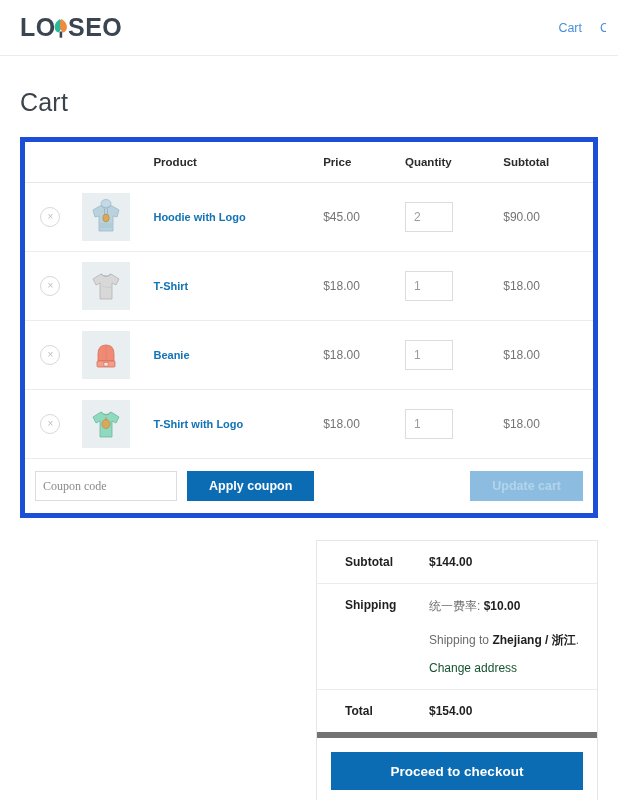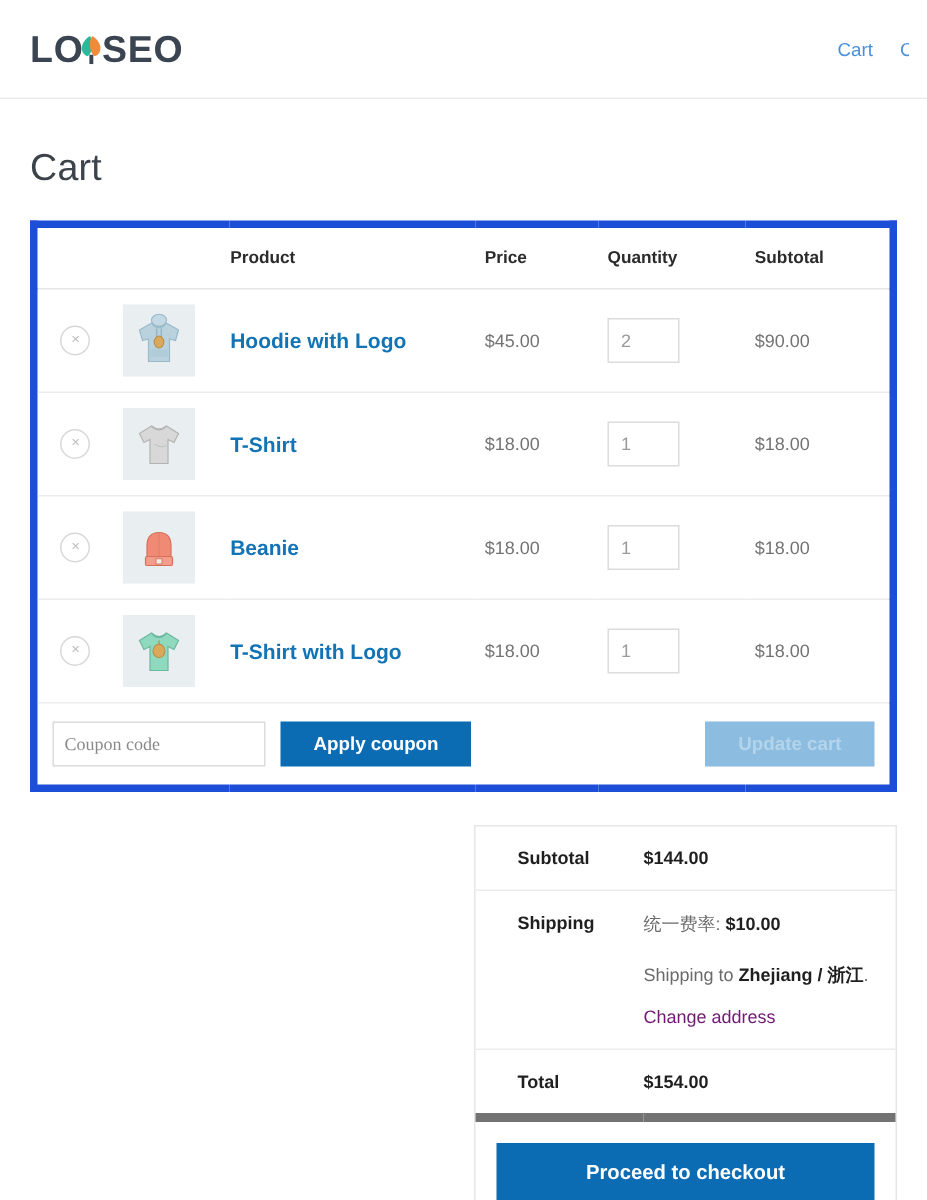--- a/index.html
+++ b/index.html
@@ -6,21 +6,21 @@
   html, body {
     margin: 0; padding: 0;
     width: 618px; height: 800px;
     overflow: hidden;
     background: #ffffff;
     font-family: "Liberation Sans", sans-serif;
   }
 
   
   .site-header {
-    height: 66px;
+    height: 56px;
     border-bottom: 1px solid #ececec;
     display: flex;
     align-items: center;
     padding: 0 12px 0 20px;
     background: #fff;
     position: relative;
   }
   .logo {
     display: flex;
     align-items: center;
@@ -110,21 +110,21 @@
   .thumb {
     width: 48px; height: 48px;
     background: #e9eef1;
     display: block;
   }
   .thumb svg { display: block; }
 
   .product-link {
     color: #1273b5;
     font-weight: bold;
-    font-size: 14px;
+    font-size: 11px;
     text-decoration: none;
   }
   .price, .subtotal {
     font-weight: normal;
     color: #737373;
     font-size: 12.5px;
     margin-left: 35px;
   }
   .qty-input {
     width: 48px;
@@ -226,21 +226,21 @@
   .amount { font-weight: bold; }
   .ship-rate { color: #6b6b6b; margin-bottom: 16px; }
   .ship-rate .amount { color: #1f1f1f; }
   .ship-to {
     color: #6b6b6b;
     line-height: 1.5;
     margin-bottom: 12px;
   }
   .ship-to b { color: #1f1f1f; }
   .change-address {
-    color: #701a75;
+    color: #14532d;
     font-size: 12px;
     text-decoration: none;
   }
   .checkout-wrap { padding: 14px; }
   .btn-checkout {
     display: block;
     width: 100%;
     background: #0b6cb4;
     color: #fff;
     height: 38px;

